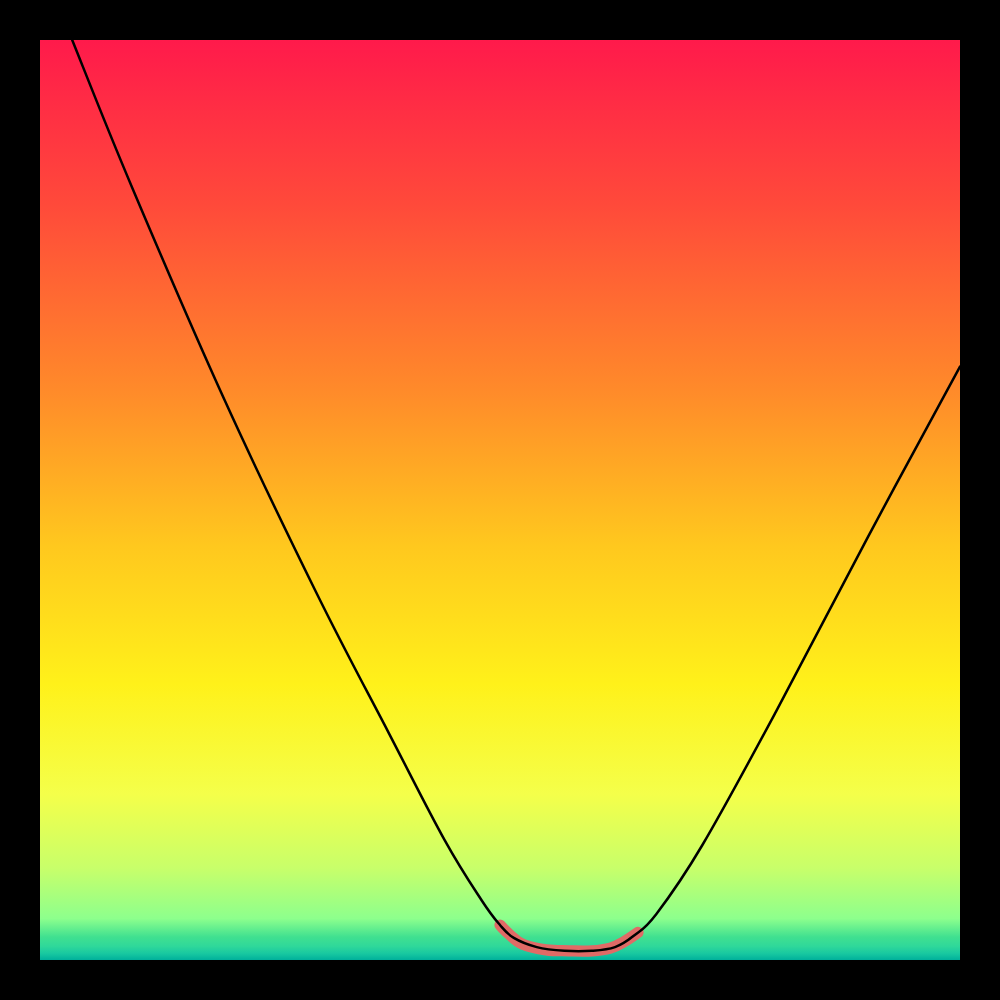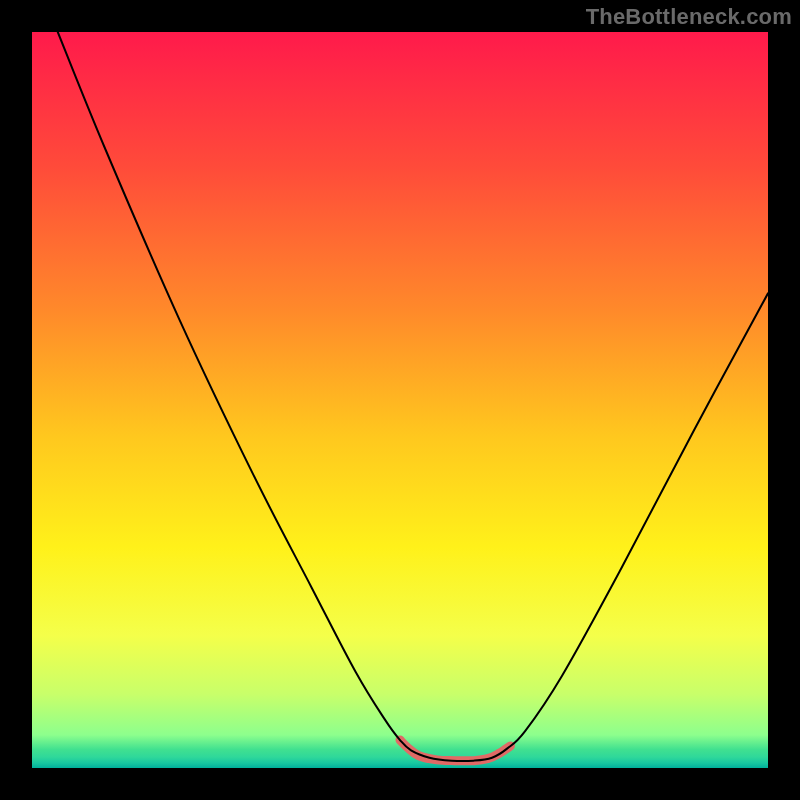--- a/index.html
+++ b/index.html
@@ -67,14 +67,13 @@
       </defs>
       <rect x="0" y="0" width="736" height="736" fill="url(#grad)"></rect>
     </svg>
 
     <svg id="curve-svg" width="736" height="736" viewBox="0 0 736 736" preserveAspectRatio="none">
       <path id="highlight-path" fill="none" stroke-linecap="round" stroke-linejoin="round" d="M 368 708.032 C 369.3248 709.3568, 372.048 712.6099200000001, 375.36 715.392 C 378.672 718.17408, 381.10080000000005 721.23584, 386.40000000000003 723.488 C 391.6992 725.7401600000001, 398.17600000000004 726.97664, 404.8 727.904 C 411.424 728.83136, 416.576 728.50752, 423.2 728.64 C 429.82399999999996 728.77248, 435.6384 729.03744, 441.59999999999997 728.64 C 447.56159999999994 728.24256, 451.6832 727.7568, 456.32 726.432 C 460.9568 725.1072, 463.3856 723.53216, 467.36 721.28 C 471.3344 719.02784, 476.4128 715.2447999999999, 478.40000000000003 713.92" stroke="#e06a66" stroke-width="9"></path>
       <path id="main-curve-path" fill="none" stroke-linecap="round" stroke-linejoin="round" d="M 25.76 0 C 34.3712 21.196799999999996, 51.74080000000001 66.09279999999998, 73.60000000000001 117.75999999999999 C 95.45920000000001 169.4272, 120.70400000000002 228.74880000000002, 147.20000000000002 287.04 C 173.69600000000003 345.3312, 196.9536 393.24479999999994, 220.79999999999998 441.59999999999997 C 244.64639999999997 489.9552, 261.13280000000003 519.9104000000001, 279.68 555.6800000000001 C 298.2272 591.4496, 310.592 616.4735999999999, 323.84 640.3199999999999 C 337.08799999999997 664.1664, 345.33119999999997 675.9718399999999, 353.28 688.16 C 361.2288 700.34816, 363.3632 702.60032, 368 708.032 C 372.6368 713.4636800000001, 373.74080000000004 715.15648, 379.04 718.336 C 384.3392 721.51552, 390.15360000000004 723.84128, 397.44000000000005 725.696 C 404.72640000000007 727.5507200000001, 411.5712 728.11008, 419.52 728.64 C 427.4688 729.1699199999999, 434.31359999999995 729.1699199999999, 441.59999999999997 728.64 C 448.8864 728.11008, 454.03839999999997 727.81568, 460 725.696 C 465.96160000000003 723.57632, 468.75840000000005 721.63328, 474.72 716.864 C 480.6816 712.09472, 483.184 712.3155200000001, 493.12 699.2 C 503.056 686.08448, 512.6976 673.1456000000001, 529.92 644 C 547.1424 614.8543999999999, 564.9536 581.6608, 588.8000000000001 537.28 C 612.6464000000001 492.89919999999995, 635.904 447.12, 662.4 397.44 C 688.896 347.76, 722.752 285.7888, 736 261.28" stroke="#000000" stroke-width="2"></path>
     </svg>
 
   </div>
-  <div class="watermark">TheBottleneck.com</div>
 </div>
 
 </body></html>

